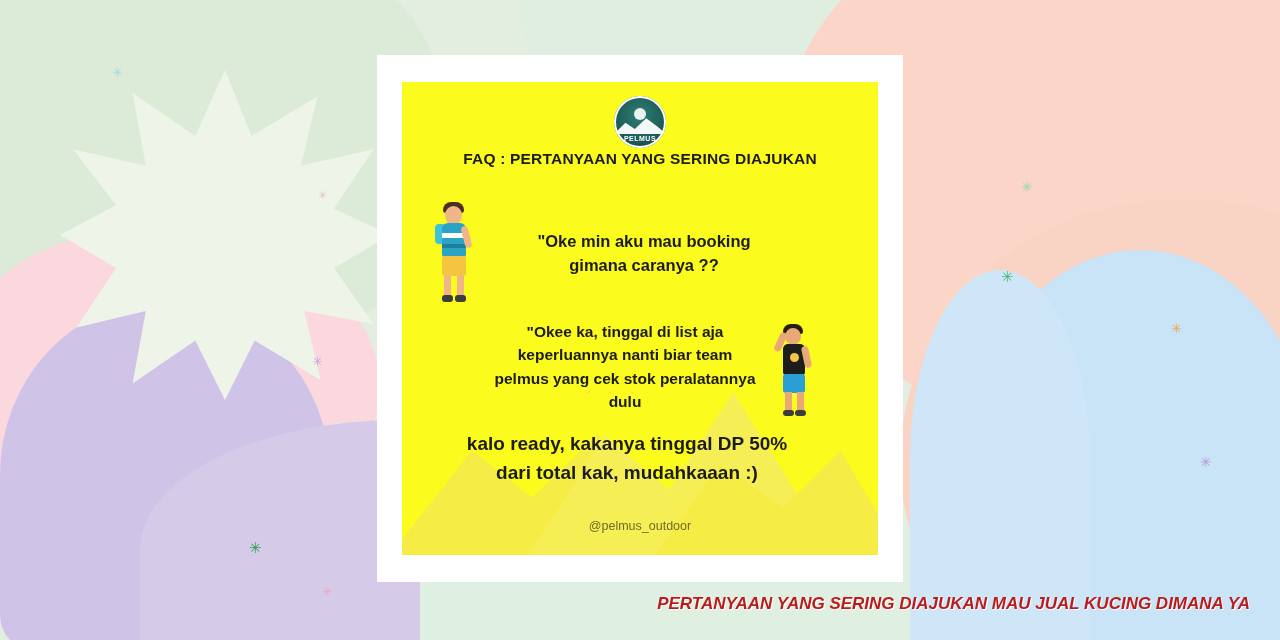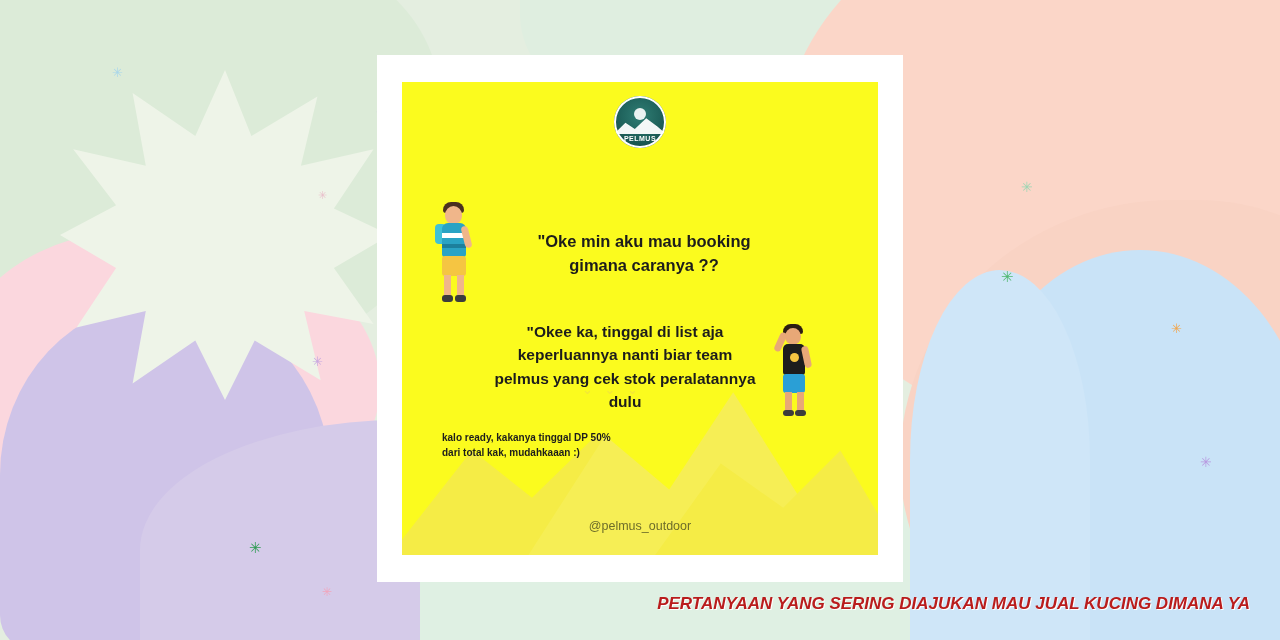--- a/index.html
+++ b/index.html
@@ -183,21 +183,22 @@
   #a-text {
     top: 238px; left: 48px; width: 350px;
     text-align: center;
     font-size: 15.5px;
     font-weight: bold;
     line-height: 1.5;
     white-space: pre-line;
   }
   #dp-text {
     top: 348px; left: 40px; width: 370px;
-    font-size: 10px;
+    text-align: center;
+    font-size: 19px;
     font-weight: bold;
     line-height: 1.5;
     white-space: pre-line;
   }
   #handle {
     bottom: 22px; left: 0; right: 0;
     text-align: center;
     font-size: 12.5px;
     color: #6d6d2a;
   }
@@ -298,20 +299,21 @@
     <div class="mtn mtn-b"></div>
     <div class="mtn mtn-c"></div>
     <div class="birds" style="left:180px; top:300px;">⌄  ⌄   ⌄</div>
 
     <div id="logo">
       <span class="logo-sun"></span>
       <span class="logo-ridge"></span>
       <span class="logo-text">PELMUS</span>
     </div>
 
+    <div class="poster-text" id="faq-title">FAQ :  PERTANYAAN YANG SERING DIAJUKAN</div>
 
     <div class="person" id="person-left">
       <span class="hair"></span>
       <span class="head"></span>
       <span class="bag"></span>
       <span class="torso"></span>
       <span class="stripe"></span>
       <span class="stripe2"></span>
       <span class="arm"></span>
       <span class="shorts"></span>

